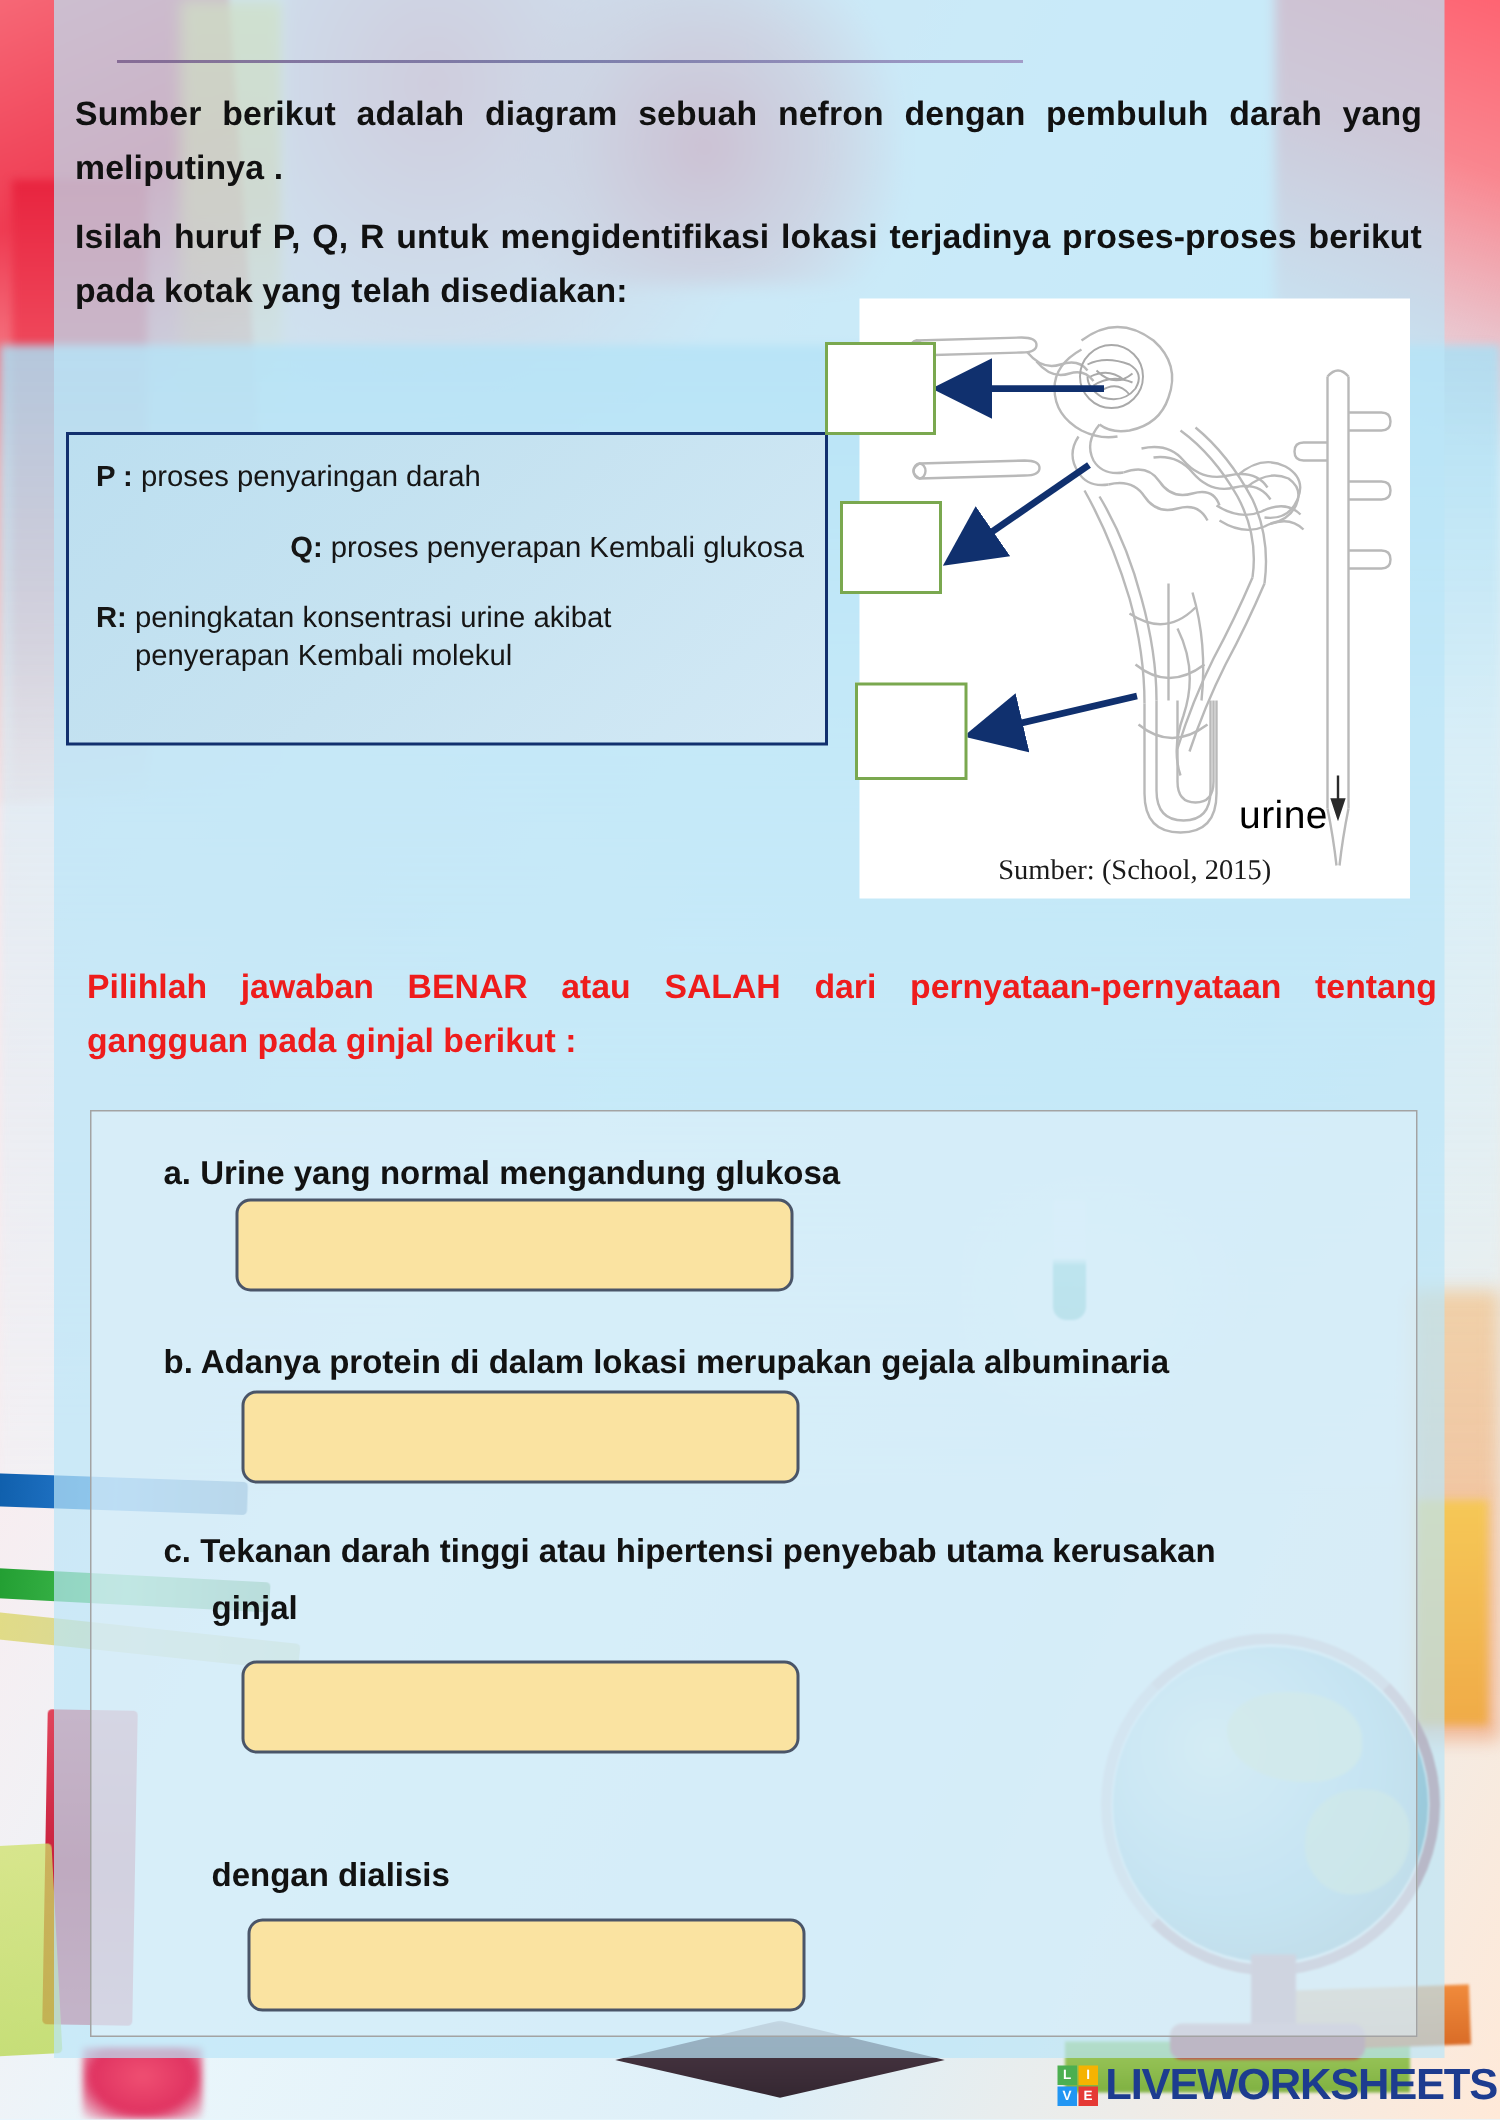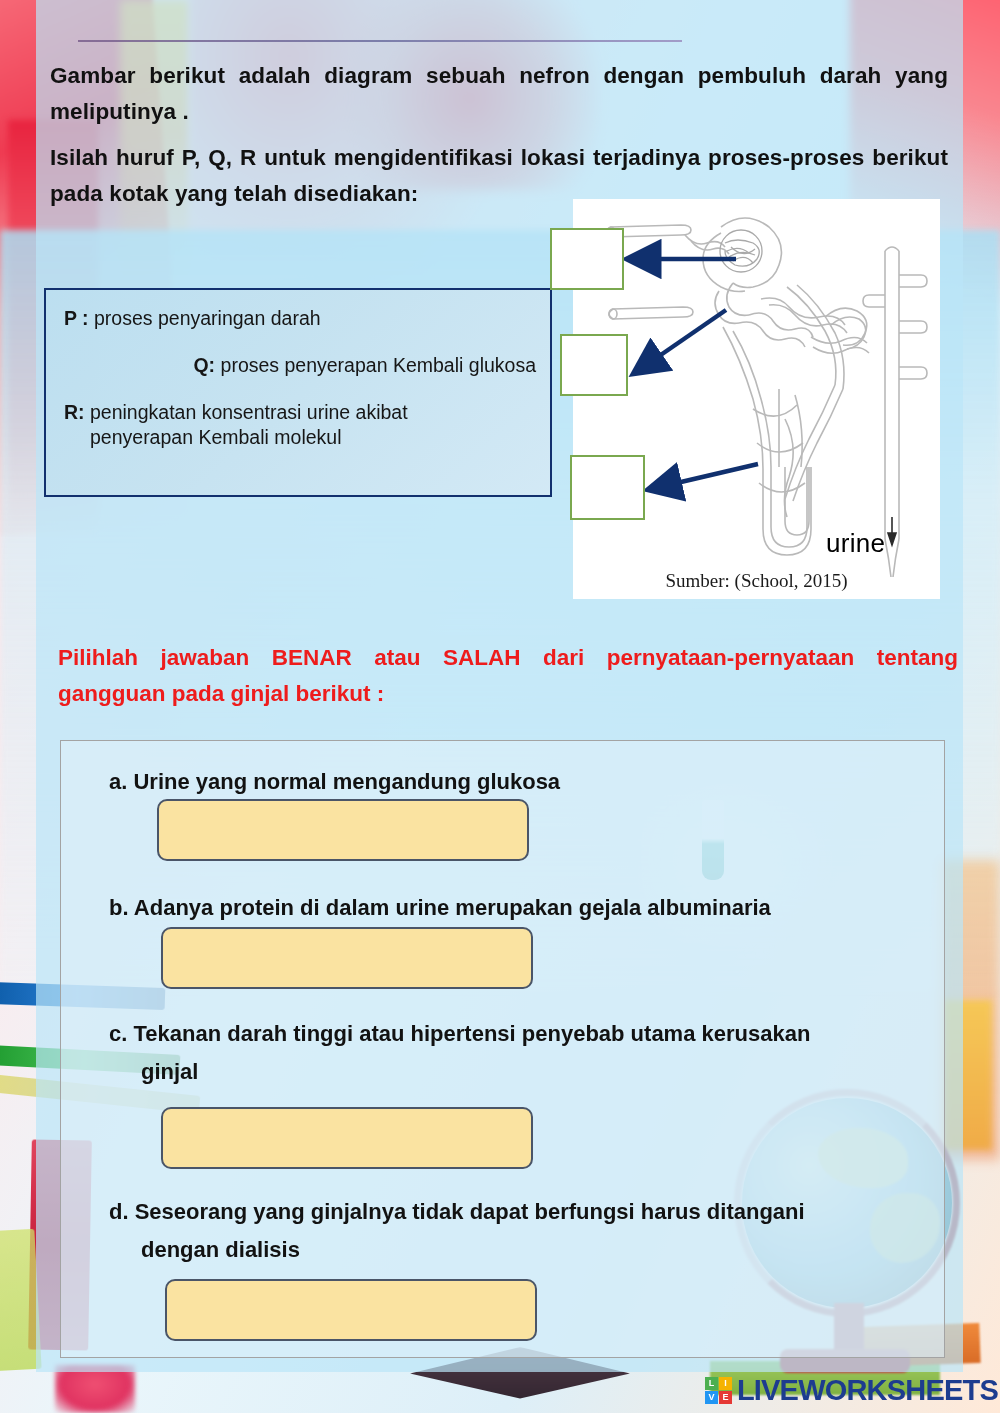--- a/index.html
+++ b/index.html
@@ -245,21 +245,21 @@
   <div class="globe-stand"></div>
   <div class="globe-base"></div>
   <div class="grad-cap"></div>
 </div>
 
 <div id="sheet">
   <div id="sheet-inner">
 
     <div class="top-rule"></div>
 
-    <div class="para p1">Gambar berikut adalah diagram sebuah nefron dengan pembuluh darah yang meliputinya .</div>
+    <div class="para p1">Sumber berikut adalah diagram sebuah nefron dengan pembuluh darah yang meliputinya .</div>
 
     <div class="para p2">Isilah huruf P, Q, R untuk mengidentifikasi lokasi terjadinya proses-proses berikut pada kotak yang telah disediakan:</div>
 
     <div id="legend-box">
       <div class="legend-line lg0">
         <b>P :</b>
         <span>proses penyaringan darah</span>
       </div>
       <div class="legend-line lg1">
         <b>Q:</b>
@@ -369,35 +369,31 @@
     <div id="answers">
 
       <div class="q-text qa">
         <span>a.</span>
         <span>Urine yang normal mengandung glukosa</span>
       </div>
       <div class="ans-field fa"></div>
 
       <div class="q-text qb">
         <span>b.</span>
-        <span>Adanya protein di dalam urine merupakan gejala albuminaria</span>
+        <span>Adanya protein di dalam lokasi merupakan gejala albuminaria</span>
       </div>
       <div class="ans-field fb"></div>
 
       <div class="q-text qc">
         <span>c.</span>
         <span>Tekanan darah tinggi atau hipertensi penyebab utama kerusakan</span>
       </div>
       <div class="q-text qc2">ginjal</div>
       <div class="ans-field fc"></div>
 
-      <div class="q-text qd">
-        <span>d.</span>
-        <span>Seseorang yang ginjalnya tidak dapat berfungsi harus ditangani</span>
-      </div>
       <div class="q-text qd2">dengan dialisis</div>
       <div class="ans-field fd"></div>
 
     </div>
   </div>
 </div>
 
 <div id="lw-logo">
   <div class="lw-grid">
     <span class="lw-sq" style="background:#4caf50">L</span>

